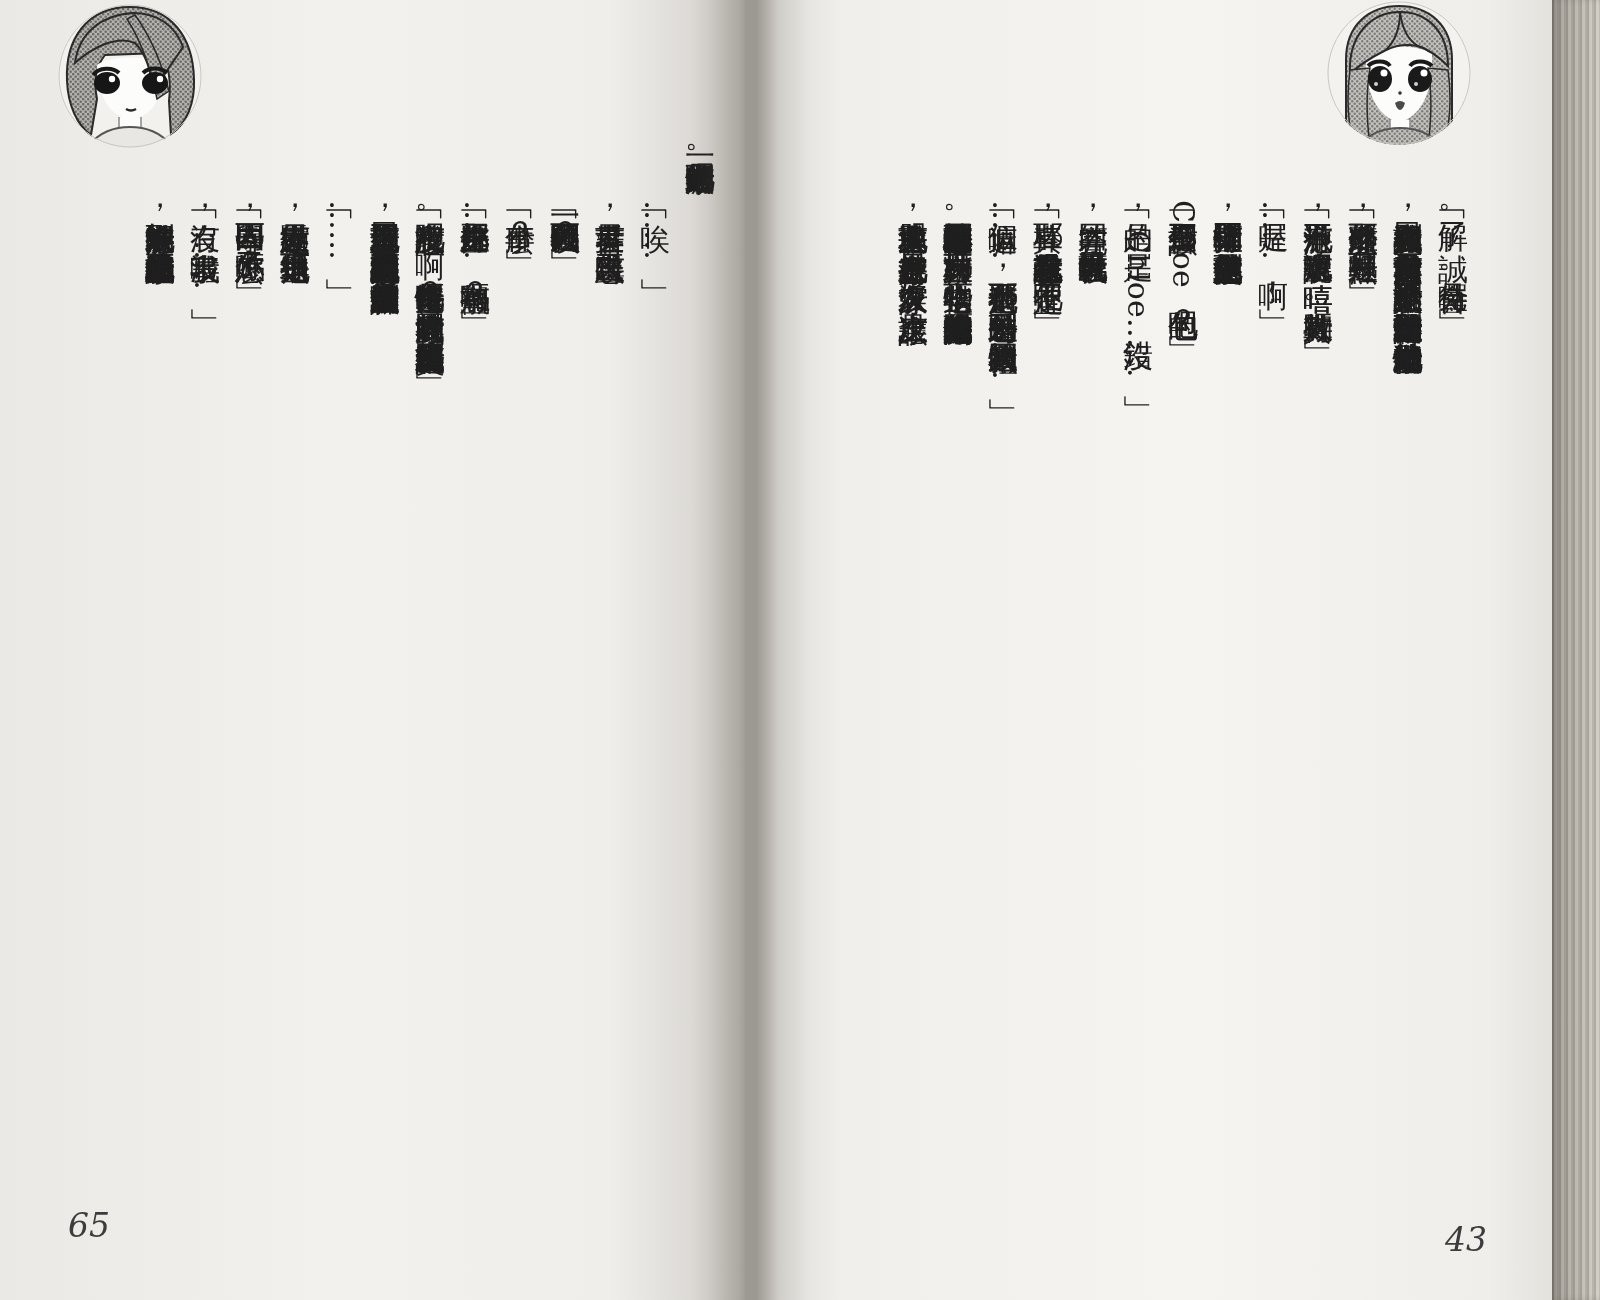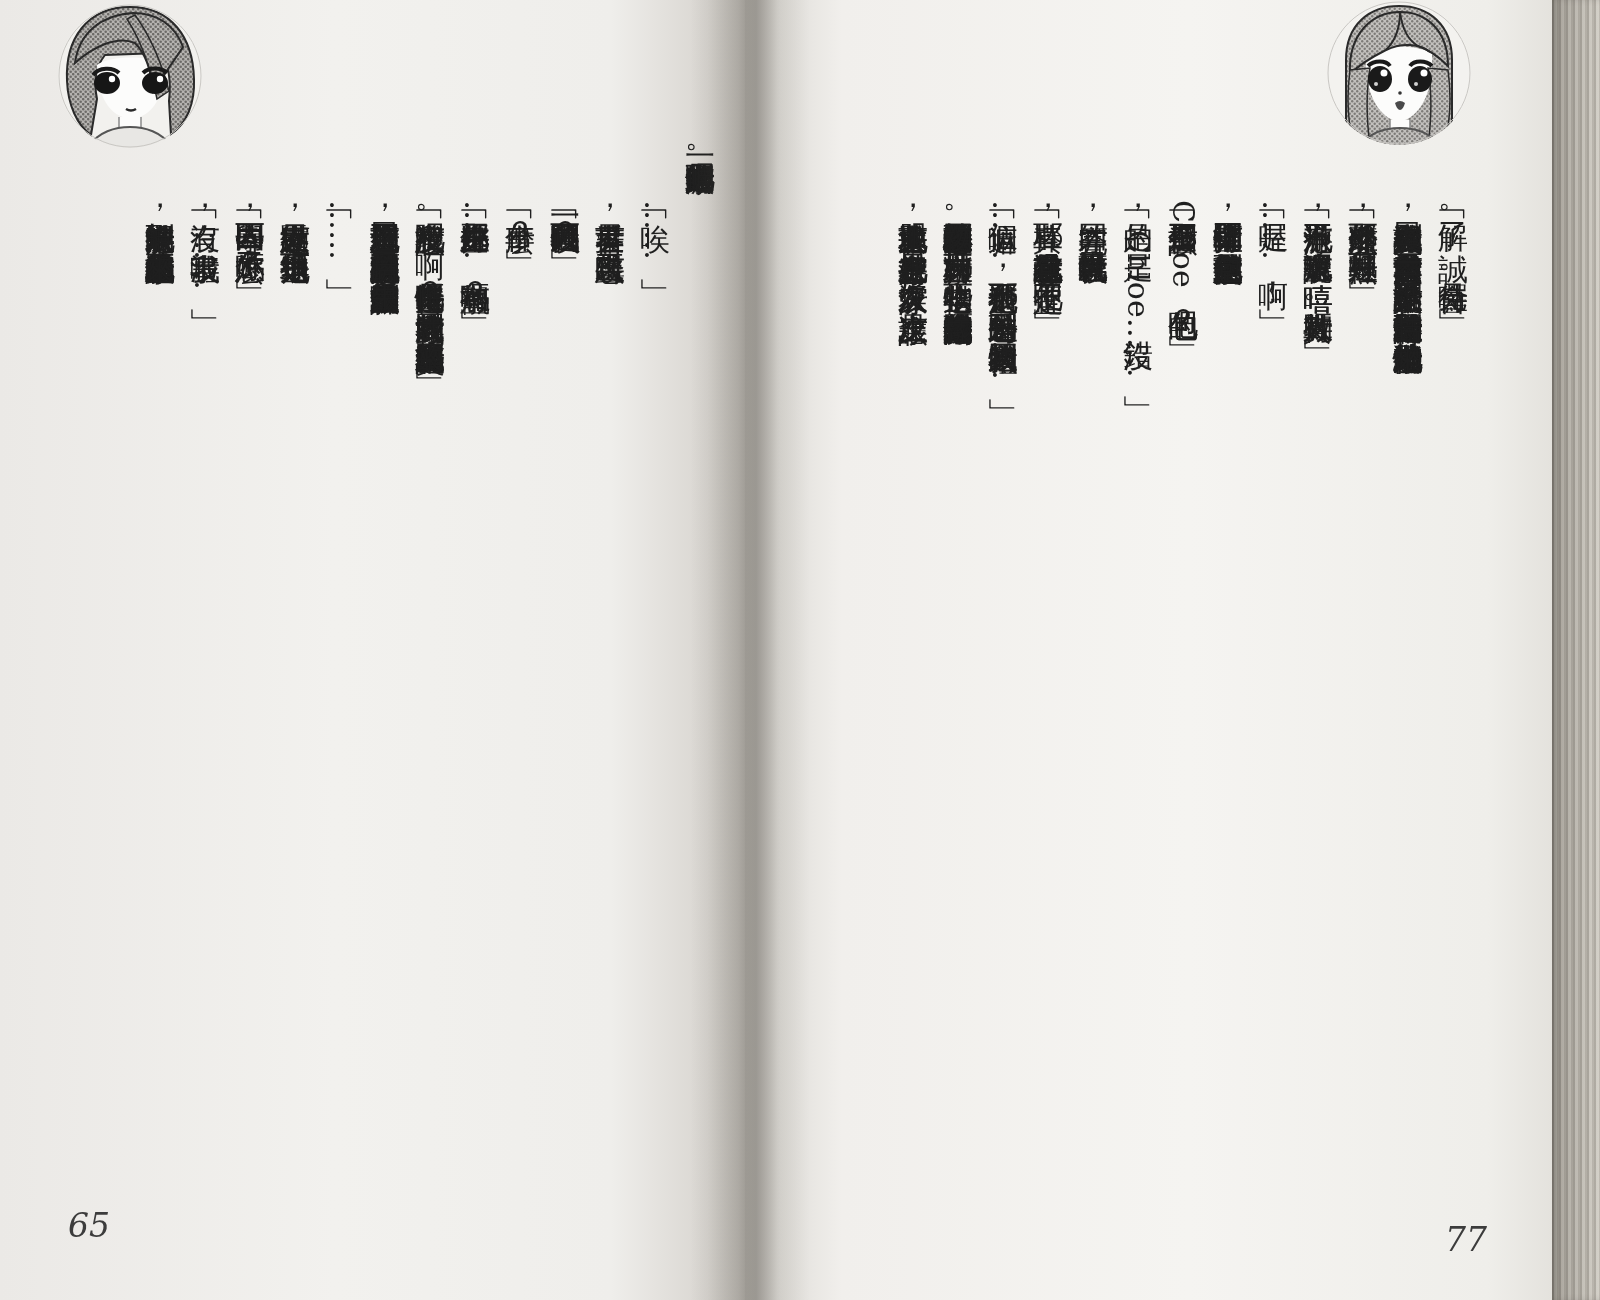--- a/index.html
+++ b/index.html
@@ -169,19 +169,19 @@
       <p>正準備打開置物櫃，世界突然注意到言葉手上所拿的包包。</p>
       <p>「那個該不會是Chloe的包包吧？」</p>
       <p>「是的，是Chloe沒錯……」</p>
       <p>才回答完，就聽見世界輕嘆一口氣。</p>
       <p>「真棒耶，我只有在雜誌上看過這款包包，一定不便宜吧？」</p>
       <p>「這個嘛……我也不太清楚耶，是爸爸到國外出差時，買回來送我的禮物……」</p>
       <p>經常到國外出差的父母常會為言葉和妹妹小心買很多禮物。對桂家兩姊妹而言，收下這些禮物，就跟彌補雙親無法時時刻刻陪在身邊的替代儀式一樣。</p>
       <p>言葉迅速地脫去衣服，她早就把泳衣穿在身上。好久沒穿泳衣了，上次穿應該是</p>
     </div>
 
-    <div class="pagenum pn-right">77</div>
+    <div class="pagenum pn-right">43</div>
   </div>
 
   <div class="gutter"></div>
   <div class="edge-stack"></div>
 
 </div>
 
 </body></html>

